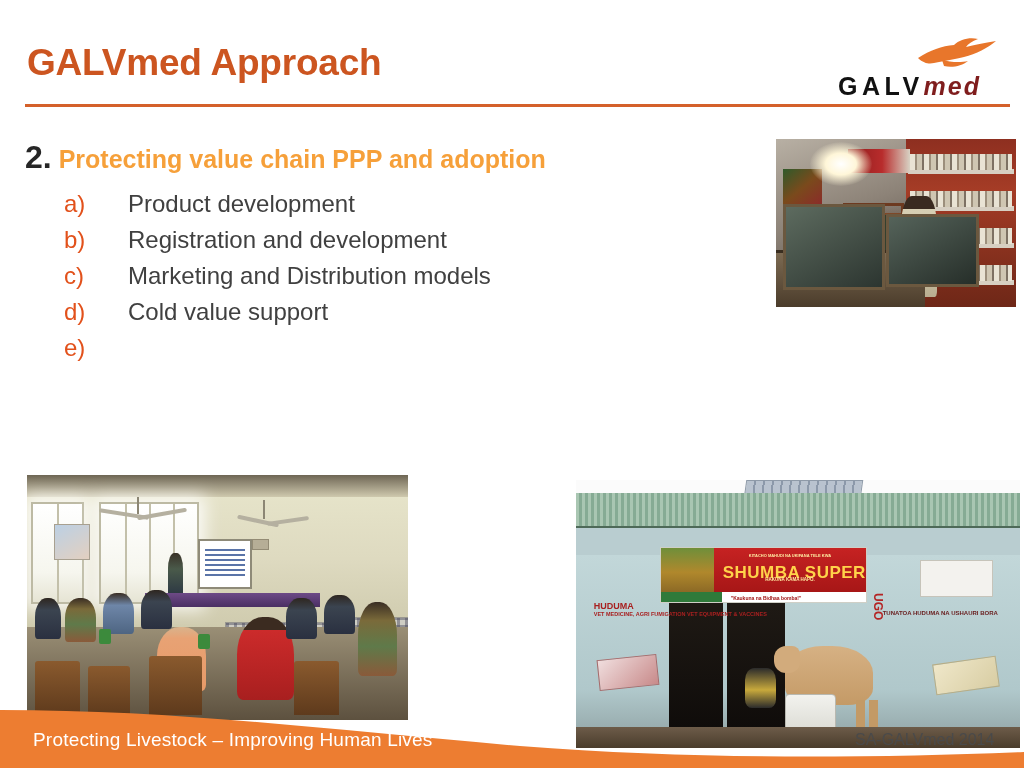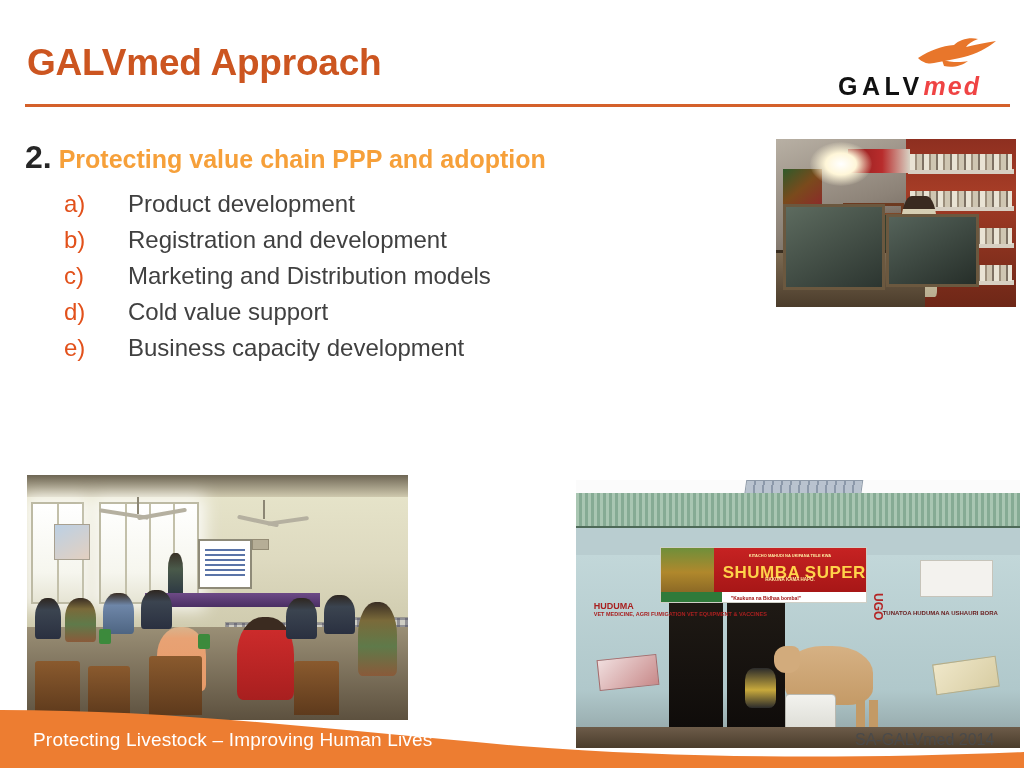--- a/index.html
+++ b/index.html
@@ -60,21 +60,21 @@
     white-space: nowrap;
     font-size: 25px;
     line-height: 32px;
   }
   .logo-galv {
     color: #111111;
     font-weight: bold;
     letter-spacing: 4.5px;
   }
   .logo-med {
-    color: #ef4444;
+    color: #7f1d1d;
     font-weight: bold;
     font-style: italic;
     letter-spacing: 2px;
   }
 
   
   #heading-line {
     position: absolute;
     left: 25px;
     top: 139px;
@@ -495,21 +495,20 @@
   <div class="sub-item">
     <span class="sub-marker">c)</span>
     <span class="sub-label">Marketing and Distribution models</span>
   </div>
   <div class="sub-item">
     <span class="sub-marker">d)</span>
     <span class="sub-label">Cold value support</span>
   </div>
   <div class="sub-item">
     <span class="sub-marker">e)</span>
-    <span class="sub-label">Business capacity development</span>
   </div>
 </div>
 
 <div class="photo" id="photo-shop-interior">
   <div class="wall-left"></div>
   <div class="shelf-unit">
     <div class="shelf" style="top:18%"></div>
     <div class="bottles" style="top:9%"></div>
     <div class="shelf" style="top:40%"></div>
     <div class="bottles" style="top:31%"></div>

